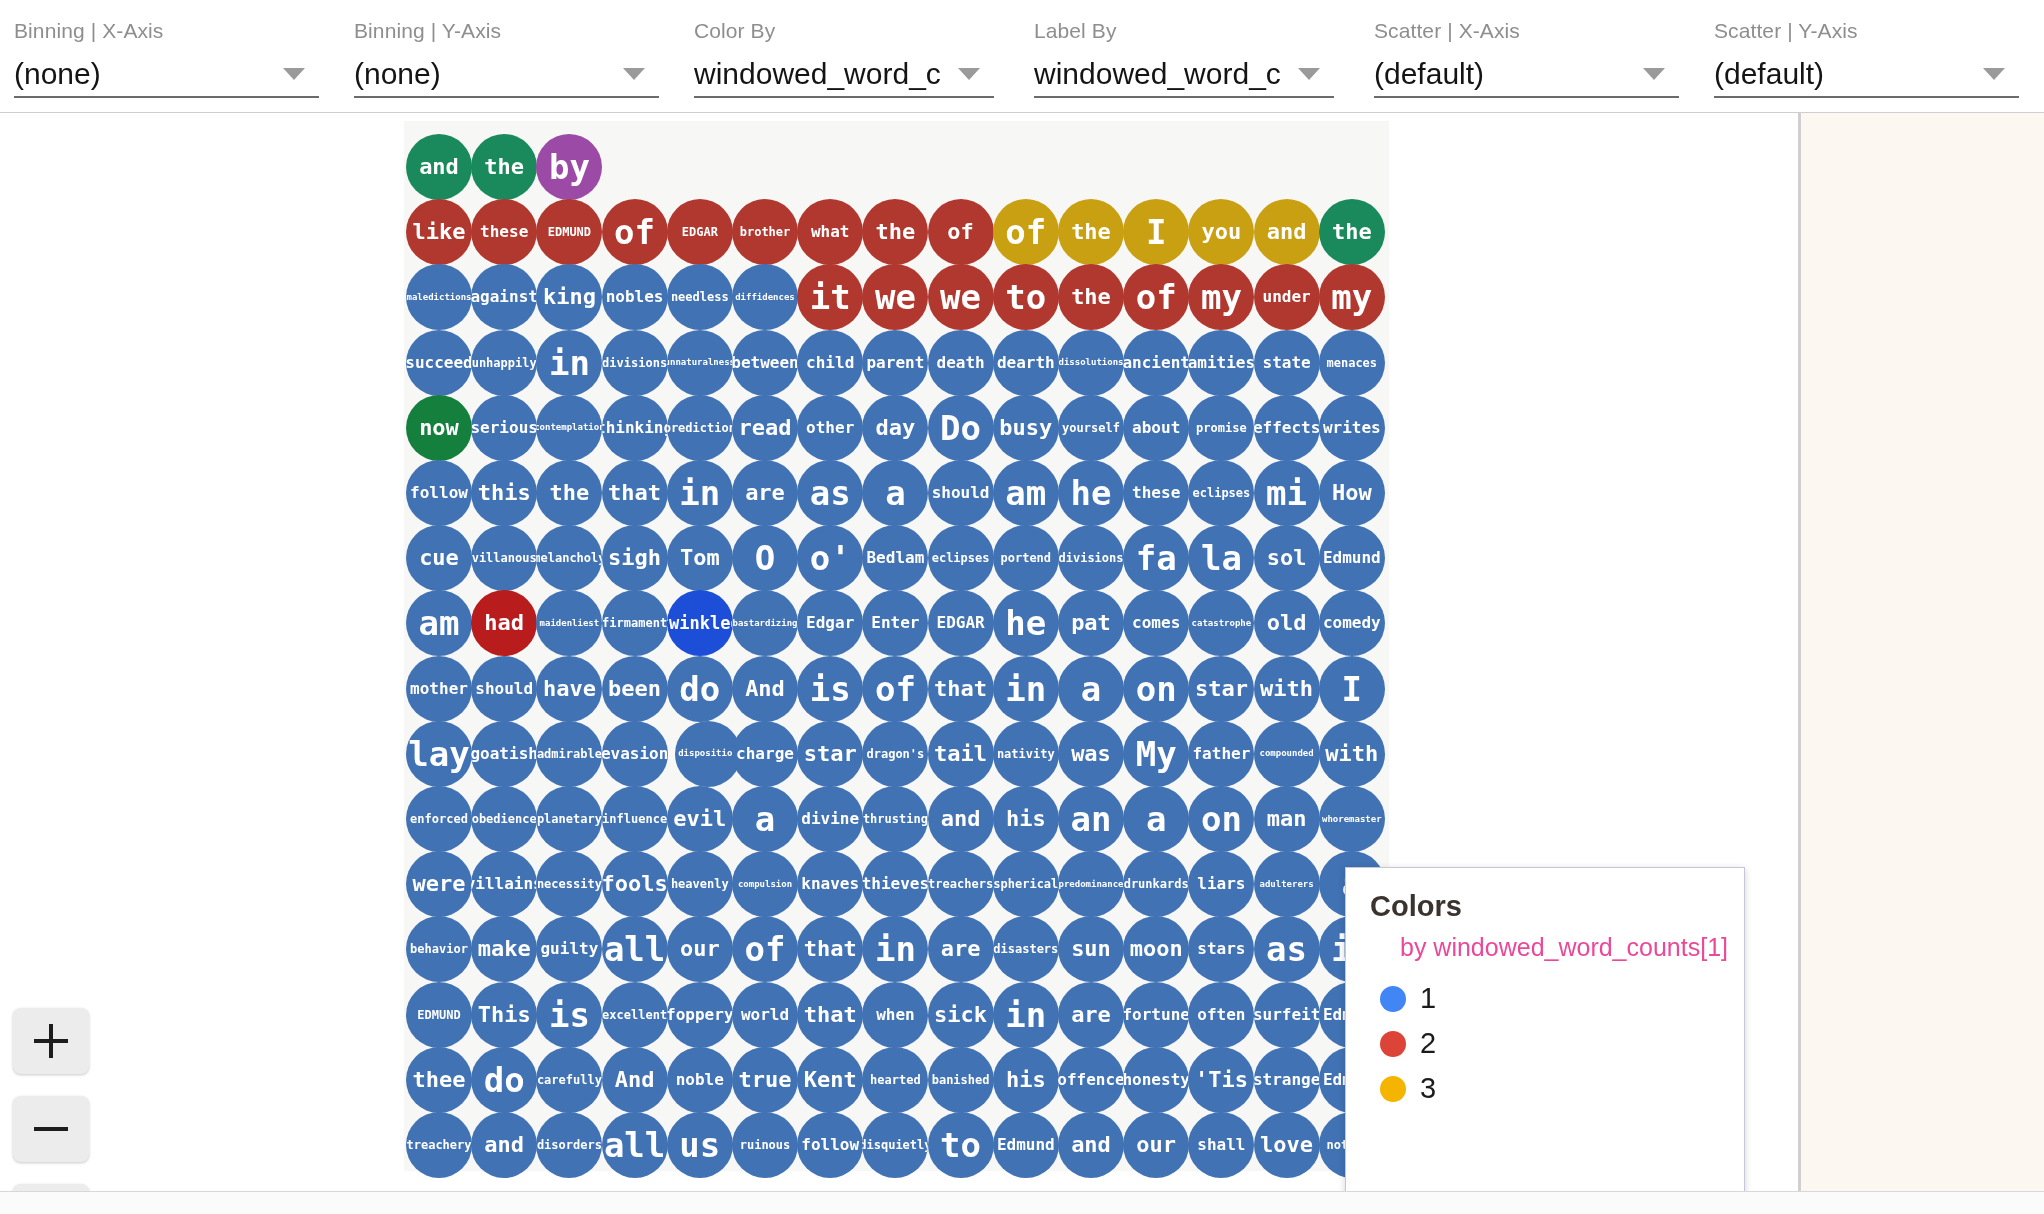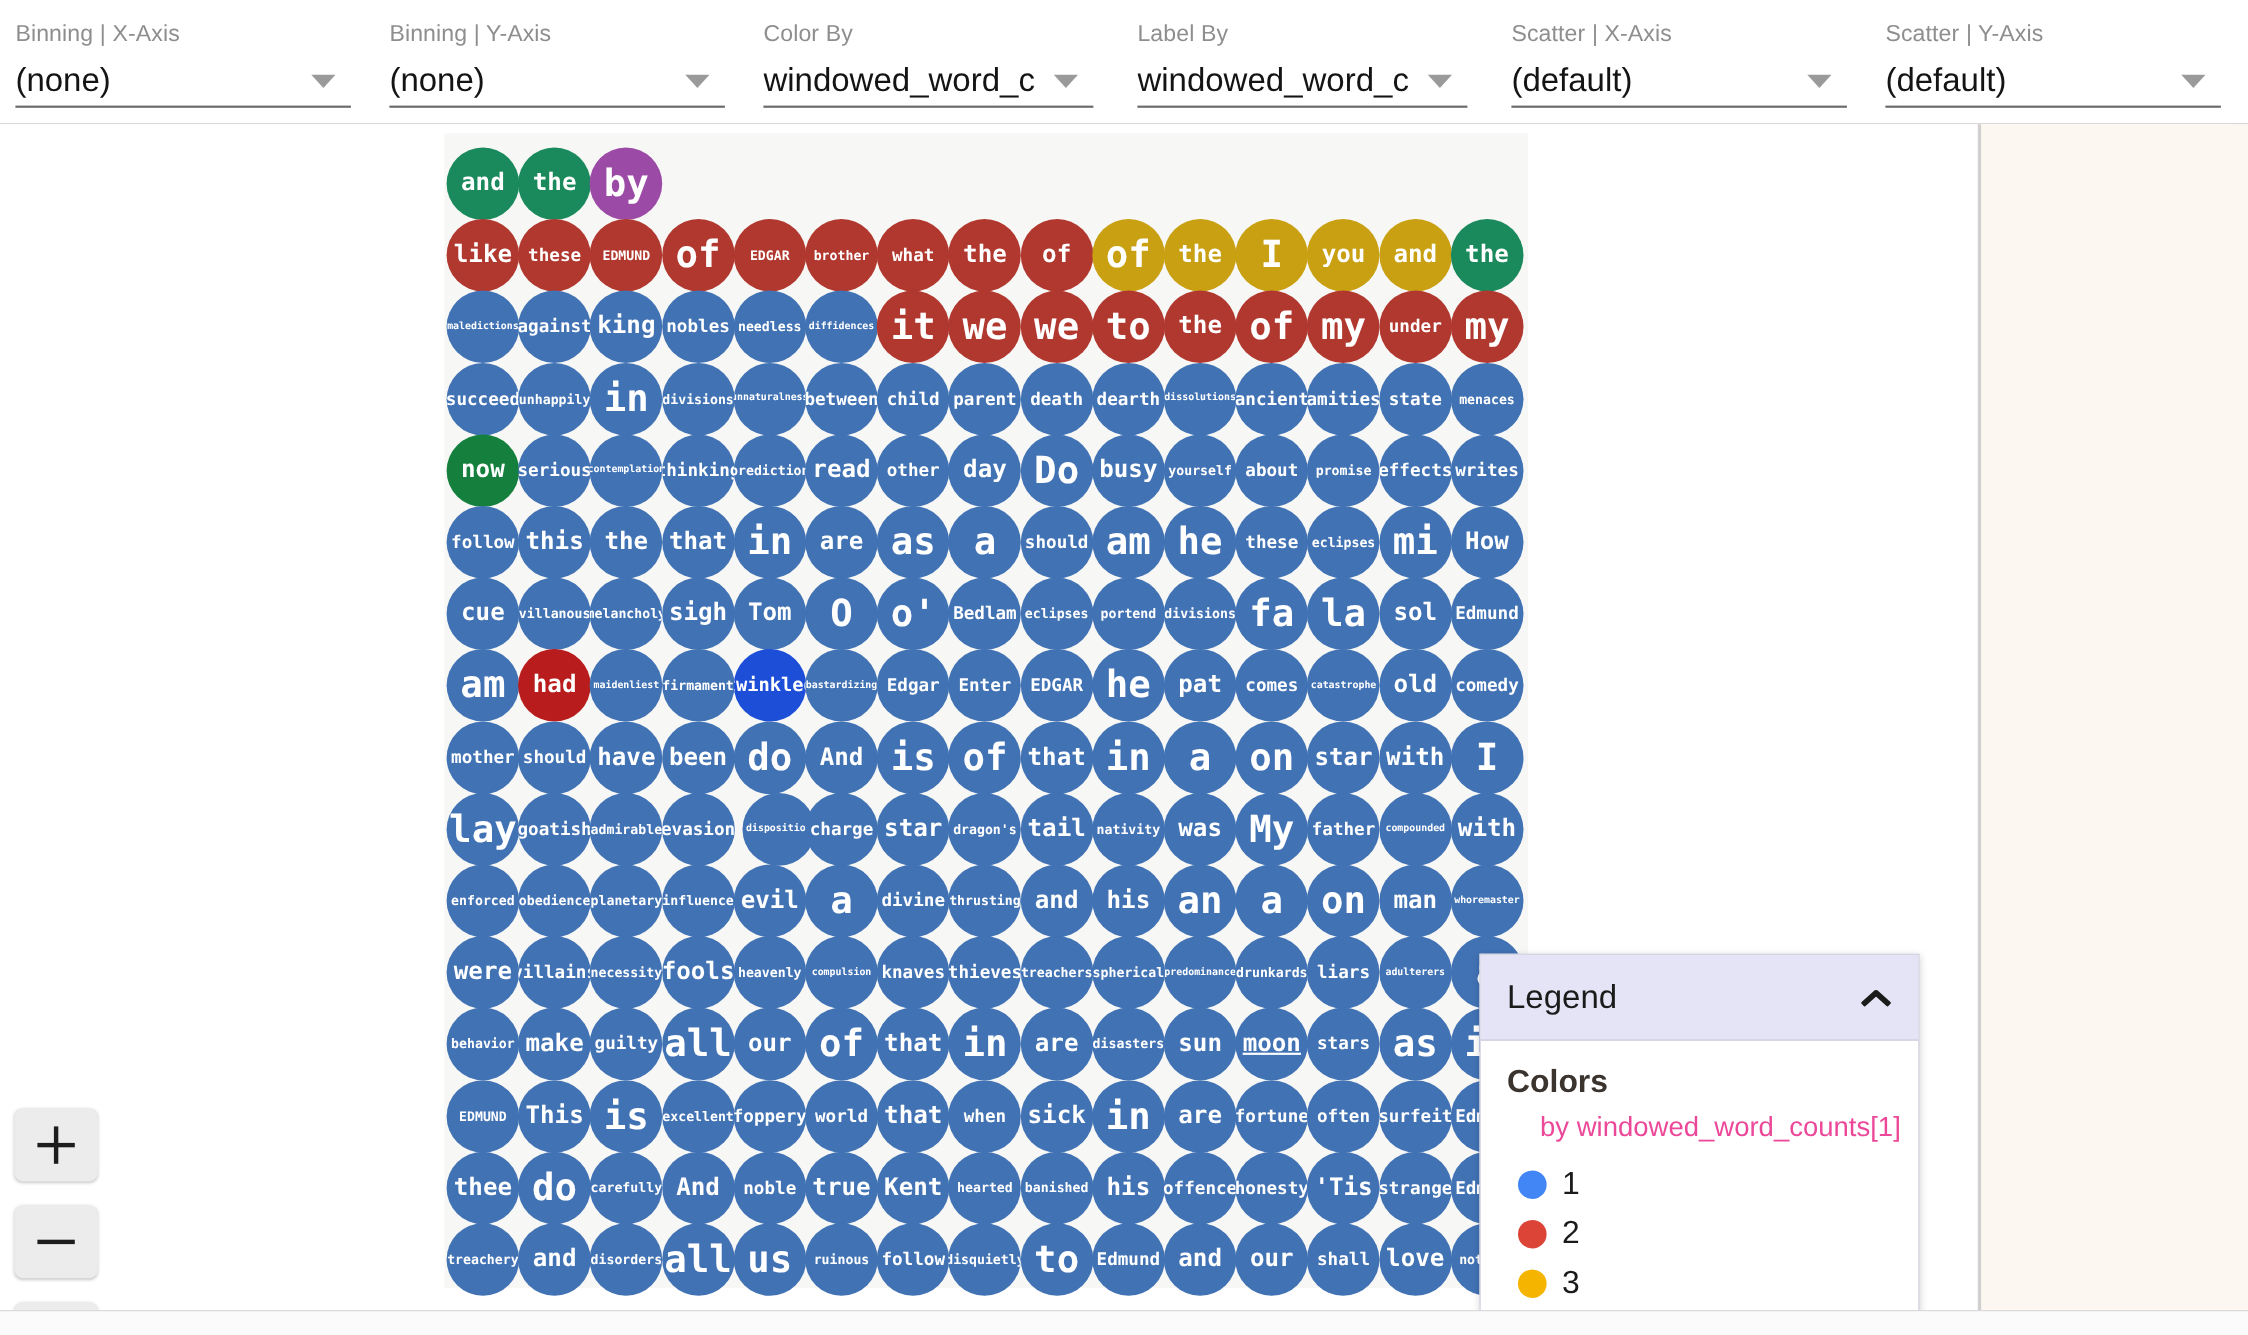--- a/index.html
+++ b/index.html
@@ -764,21 +764,21 @@
         </div>
         <div class="bubble" title="are" style="left: 523.6px; top: 795.4px; background: rgb(65, 114, 180); font-size: 22px;">
           <span>are</span>
         </div>
         <div class="bubble" title="disasters" style="left: 588.8px; top: 795.4px; background: rgb(65, 114, 180); font-size: 12px;">
           <span>disasters</span>
         </div>
         <div class="bubble" title="sun" style="left: 654px; top: 795.4px; background: rgb(65, 114, 180); font-size: 22px;">
           <span>sun</span>
         </div>
-        <div class="bubble" title="moon" style="left: 719.2px; top: 795.4px; background: rgb(65, 114, 180); font-size: 22px; text-decoration: underline;">
+        <div class="bubble" title="moon" style="left: 719.2px; top: 795.4px; background: rgb(65, 114, 180); font-size: 22px;">
           <span>moon</span>
         </div>
         <div class="bubble" title="stars" style="left: 784.4px; top: 795.4px; background: rgb(65, 114, 180); font-size: 16px;">
           <span>stars</span>
         </div>
         <div class="bubble" title="as" style="left: 849.6px; top: 795.4px; background: rgb(65, 114, 180); font-size: 34px;">
           <span>as</span>
         </div>
         <div class="bubble" title="if" style="left: 914.8px; top: 795.4px; background: rgb(65, 114, 180); font-size: 34px;">
           <span>if</span>
@@ -926,24 +926,20 @@
       </div>
       <div class="zoom-btn">
         <span class="glyph-minus"></span>
       </div>
       <div class="zoom-btn">
         
       </div>
     </div>
 
     <div id="legend">
-      <div id="legend-header">
-        <span id="legend-title">Legend</span>
-        <span class="chevron-up"></span>
-      </div>
       <div id="legend-body">
         <div id="legend-section-title">Colors</div>
         <div id="legend-subtitle">by windowed_word_counts[1]</div>
         <div id="legend-items">
             <div class="legend-item">
               <span class="legend-swatch" style="background: rgb(66, 133, 244);"></span>
               <span class="legend-label">1</span>
             </div>
             <div class="legend-item">
               <span class="legend-swatch" style="background: rgb(219, 68, 55);"></span>

